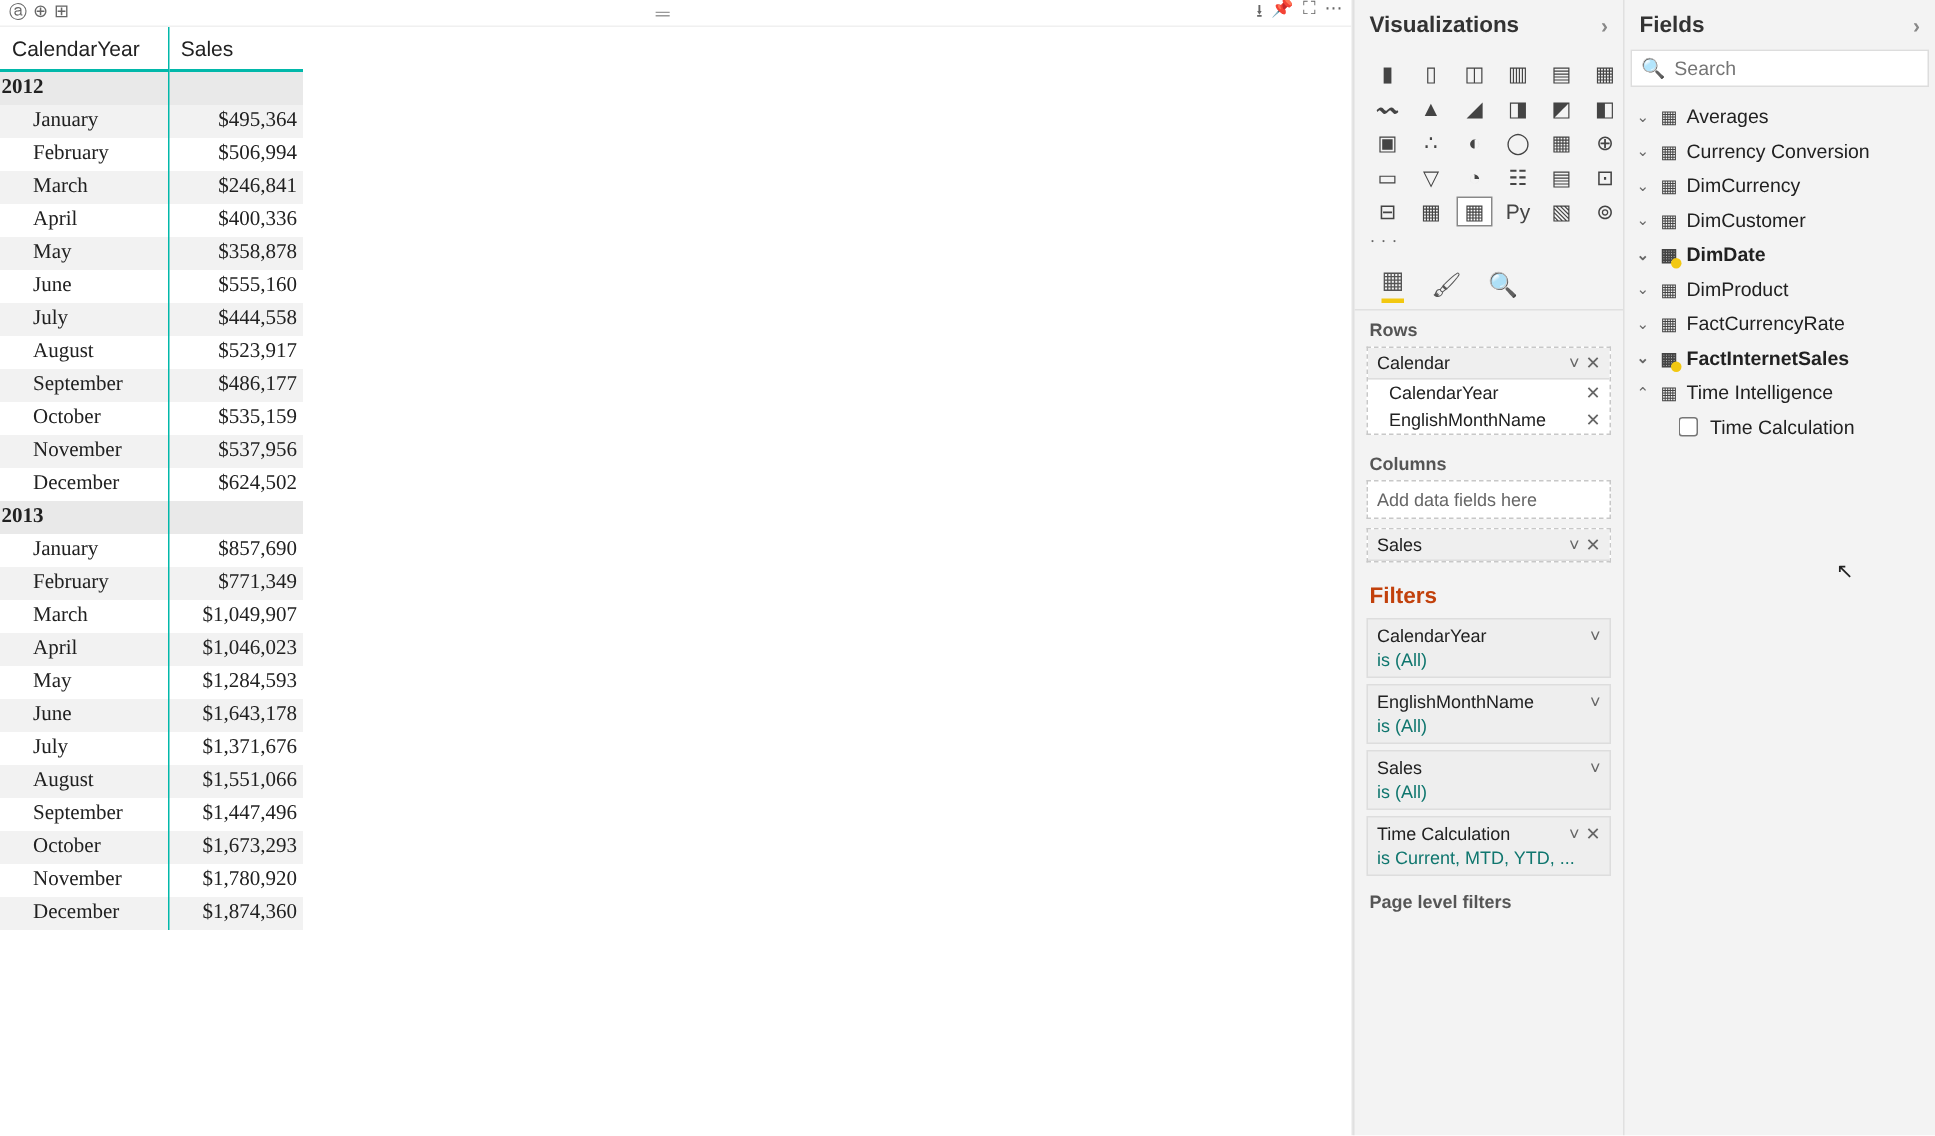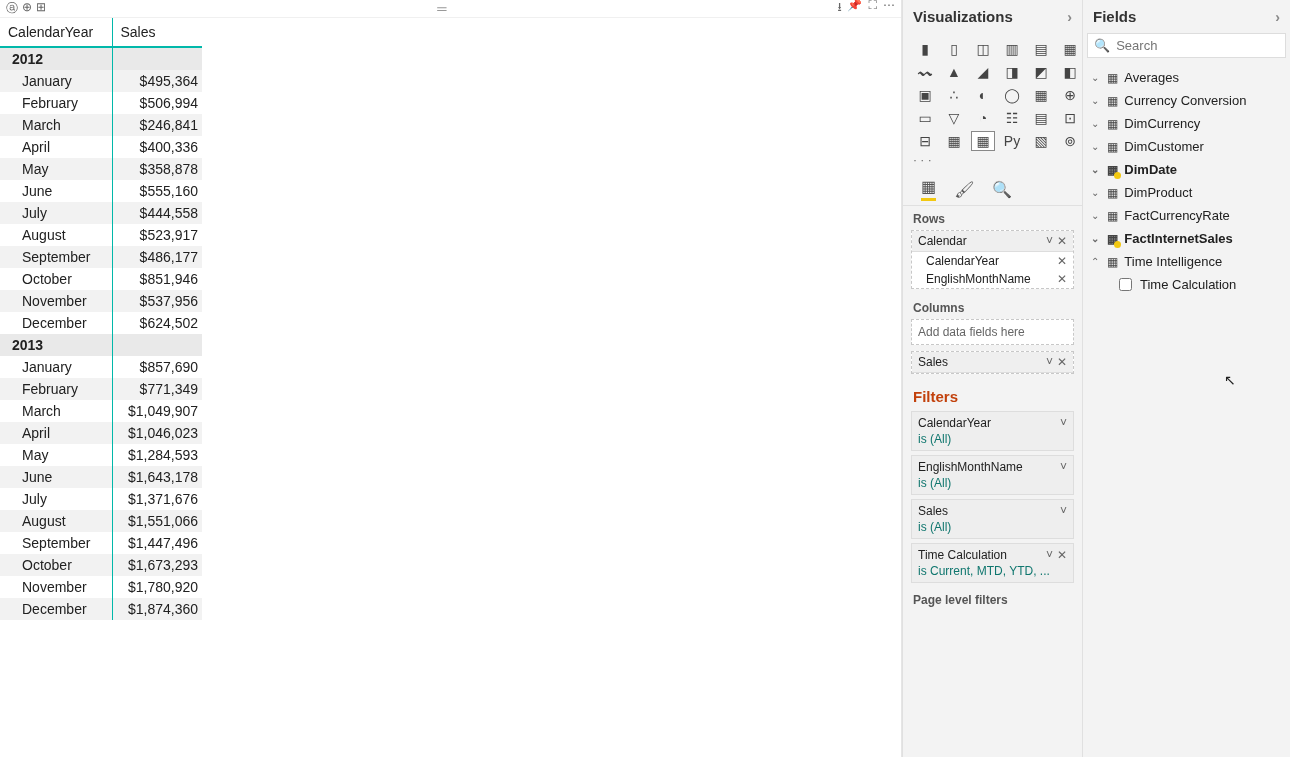--- a/index.html
+++ b/index.html
@@ -9,21 +9,21 @@
 .canvas-toolbar { display: flex; align-items: center; padding: 2px 6px; border-bottom: 1px solid #f0f0f0; height: 18px; }
 .canvas-toolbar .left { display: flex; gap: 4px; }
 .canvas-toolbar .spacer { flex: 1; text-align: center; color: #999; }
 .canvas-toolbar .right { display: flex; gap: 6px; color: #666; }
 .canvas-toolbar span { font-size: 12px; color: #666; cursor: pointer; }
 .matrix { margin: 0; }
 .matrix table { border-collapse: collapse; font-size: 14px; }
 .matrix th { text-align: left; font-weight: 400; padding: 6px 14px 6px 8px; border-bottom: 2px solid #01b8aa; }
 .matrix th:nth-child(2) { border-left: 1px solid #01b8aa; }
 .matrix th:nth-child(1) { border-right: none; }
-.matrix td { padding: 3px 10px 3px 12px; }
+.matrix td { padding: 3px 10px 3px 1px; font-family: Liberation Serif, serif; }
 .matrix td.num { text-align: right; padding-right: 4px; }
 .matrix .year-row td { font-weight: 700; background: #e9e9e9; }
 .matrix tbody tr:nth-child(even) td { background: #f2f2f2; }
 .matrix tbody tr:nth-child(odd) td { background: #fff; }
 .matrix tbody tr.year-row td { background: #e9e9e9 !important; }
 .matrix td.month { padding-left: 22px; margin-top: 16px; }
 .matrix col.c1 { width: 112px; }
 .matrix col.c2 { width: 90px; }
 .matrix td.num, .matrix th.salesh { border-left: 1px solid #01b8aa; }
 
@@ -131,21 +131,21 @@
             <tr>
               <td class="month">August</td>
               <td class="num">$523,917</td>
             </tr>
             <tr>
               <td class="month">September</td>
               <td class="num">$486,177</td>
             </tr>
             <tr>
               <td class="month">October</td>
-              <td class="num">$851,946</td>
+              <td class="num">$535,159</td>
             </tr>
             <tr>
               <td class="month">November</td>
               <td class="num">$537,956</td>
             </tr>
             <tr>
               <td class="month">December</td>
               <td class="num">$624,502</td>
             </tr>
             <tr class="year-row">

